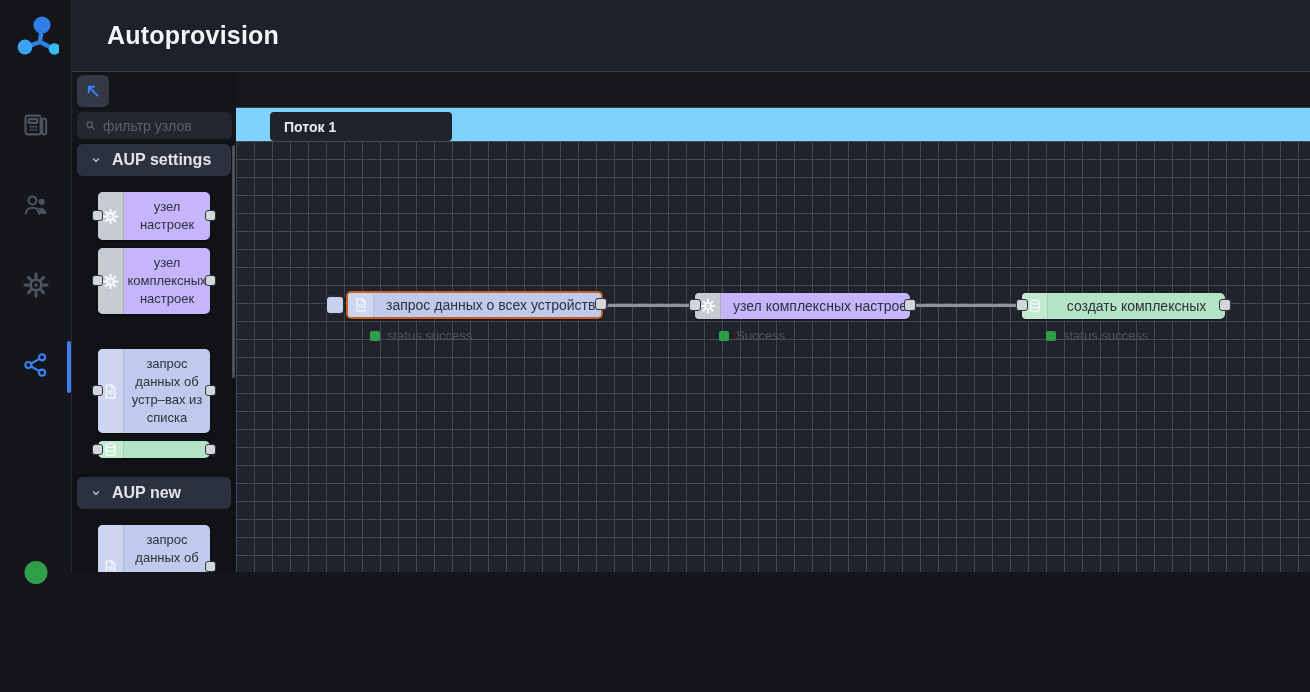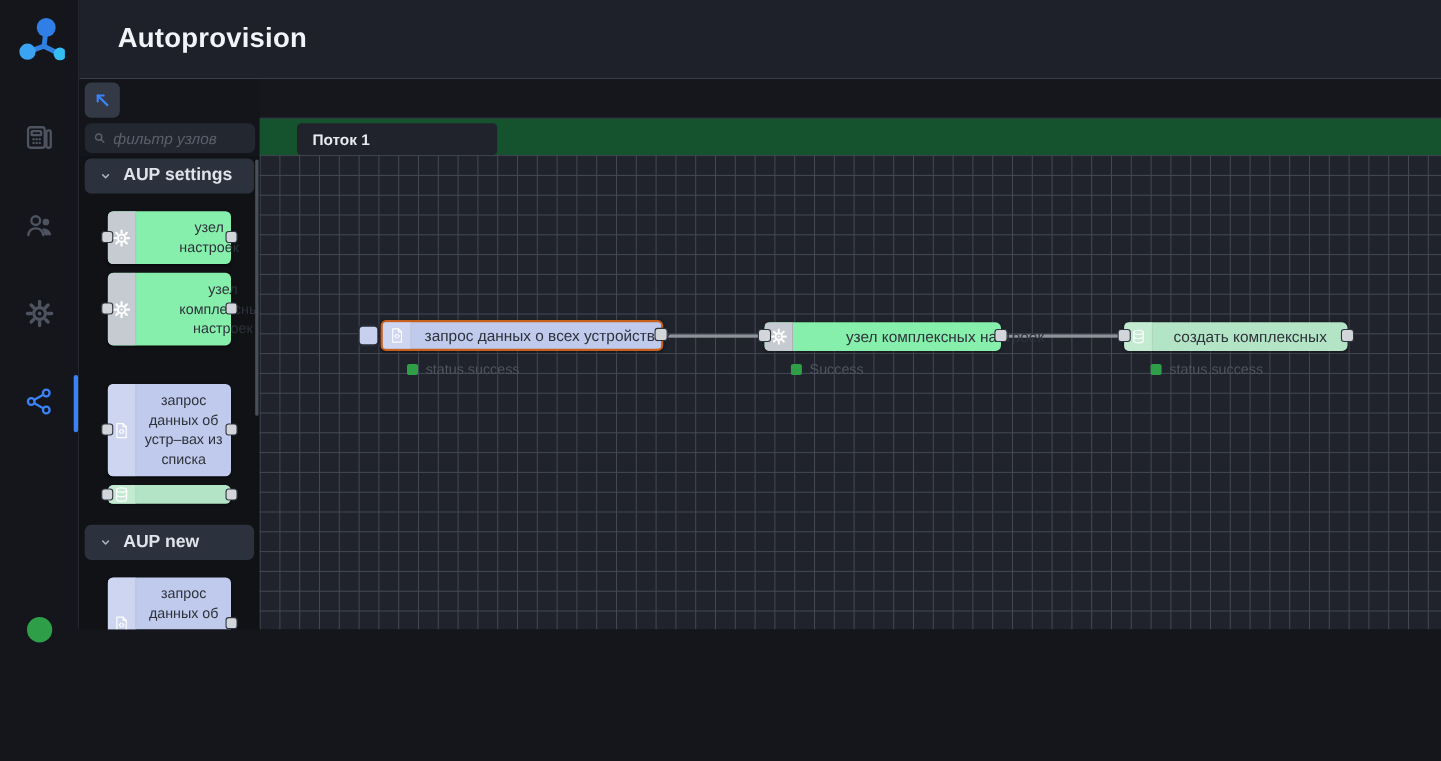--- a/index.html
+++ b/index.html
@@ -31,21 +31,21 @@
 
   
   .palette { width:164px; flex:none; background:#13151a; display:flex; flex-direction:column; position:relative; }
   .tool-row { height:37px; flex:none; padding:3px 0 0 5px; }
   .tool-btn { width:32px; height:32px; border-radius:6px; background:#333945; border:none;
               display:flex; align-items:center; justify-content:center; color:#3b82f6; cursor:pointer; }
   .tool-btn svg { width:20px; height:20px; }
   .filter-row { height:33px; flex:none; padding:3px 4px 2px 5px; }
   .filter-input { width:100%; height:27px; background:#23272f; border:none; border-radius:6px;
                   color:#aeb5c0; font-size:14px; padding:0 8px 0 26px; outline:none;
-                  font-family:"Liberation Sans",sans-serif;font-style:italic; }
+                  font-family:"Liberation Sans",sans-serif; }
   .filter-input::placeholder { color:#59616c; }
   .filter-wrap { position:relative; }
   .filter-wrap .search-ic { position:absolute; left:7px; top:7px; width:13px; height:13px; color:#59616c; }
 
   .node-list { flex:1; background:#101216; padding-top:2px; overflow:hidden; }
   .psection-header { display:flex; align-items:center; gap:9px; height:32px; margin:0 5px;
                      padding:0 12px; background:#2c323d; border-radius:6px; cursor:pointer; }
   .psection-header .chev { width:14px; height:14px; color:#aeb6c2; flex:none; }
   .psection-label { color:#e0e4ea; font-size:16px; font-weight:700; }
   .psection-items { padding:16px 0 19px 0; display:flex; flex-direction:column; gap:8px; align-items:center; }
@@ -55,31 +55,31 @@
   .pnode-icon { width:26px; flex:none; display:flex; align-items:center; justify-content:center;
                 border-right:1px solid rgba(0,0,0,.13); border-radius:5px 0 0 5px; color:#fdfdfd; }
   .pnode-icon svg { width:17px; height:17px; }
   .pnode-label { flex:1; display:flex; align-items:center; justify-content:center; text-align:center;
                  font-size:13px; line-height:18px; color:#2e323a; padding:6px 3px; }
   .port { position:absolute; width:11px; height:11px; border-radius:3px; background:#d2d5da;
           border:1px solid #2f343e; top:50%; margin-top:-6px; }
   .port.in  { left:-6px; }
   .port.out { right:-6px; }
 
-  .c-gray  { background:#86efac;gap:36px; }  .c-gray  .pnode-icon, .c-gray.fnode  .fnode-icon { background:#c6cbd2; }
+  .c-gray  { background:#c4b5fd; }  .c-gray  .pnode-icon, .c-gray.fnode  .fnode-icon { background:#c6cbd2; }
   .c-blue  { background:#bfcaec; }  .c-blue  .pnode-icon, .c-blue.fnode  .fnode-icon { background:#cdd5f1; }
   .c-green { background:#b3e4c5; }  .c-green .pnode-icon, .c-green.fnode .fnode-icon { background:#c3ebd1; }
 
   .palette-thumb { position:absolute; right:1px; top:73px; width:3px; height:233px;
                    background:#4a505a; border-radius:2px; }
 
   
   .canvas-area { flex:1; position:relative; min-width:0; display:flex; flex-direction:column; }
   .strip1 { height:36px; flex:none; background:#15171d; border-bottom:1px solid #3a404c; }
-  .strip2 { height:33px; flex:none; background:#14532d; position:relative; }
+  .strip2 { height:33px; flex:none; background:#7dd3fc; position:relative; }
   .flow-tab { position:absolute; left:34px; top:4px; height:29px; width:182px; background:#20232c;
               border-radius:4px; display:flex; align-items:center; padding-left:14px;
               color:#e8eaef; font-size:14px; font-weight:700; cursor:pointer; }
   .canvas-grid { flex:1; position:relative; background-color:#20232b;
       background-image:linear-gradient(to right,#434854 1px,transparent 1px),
                        linear-gradient(to bottom,#434854 1px,transparent 1px);
       background-size:18px 18px; overflow:hidden; }
 
   .wire { position:absolute; height:3px; background:#8e9299; top:163px; }
 

